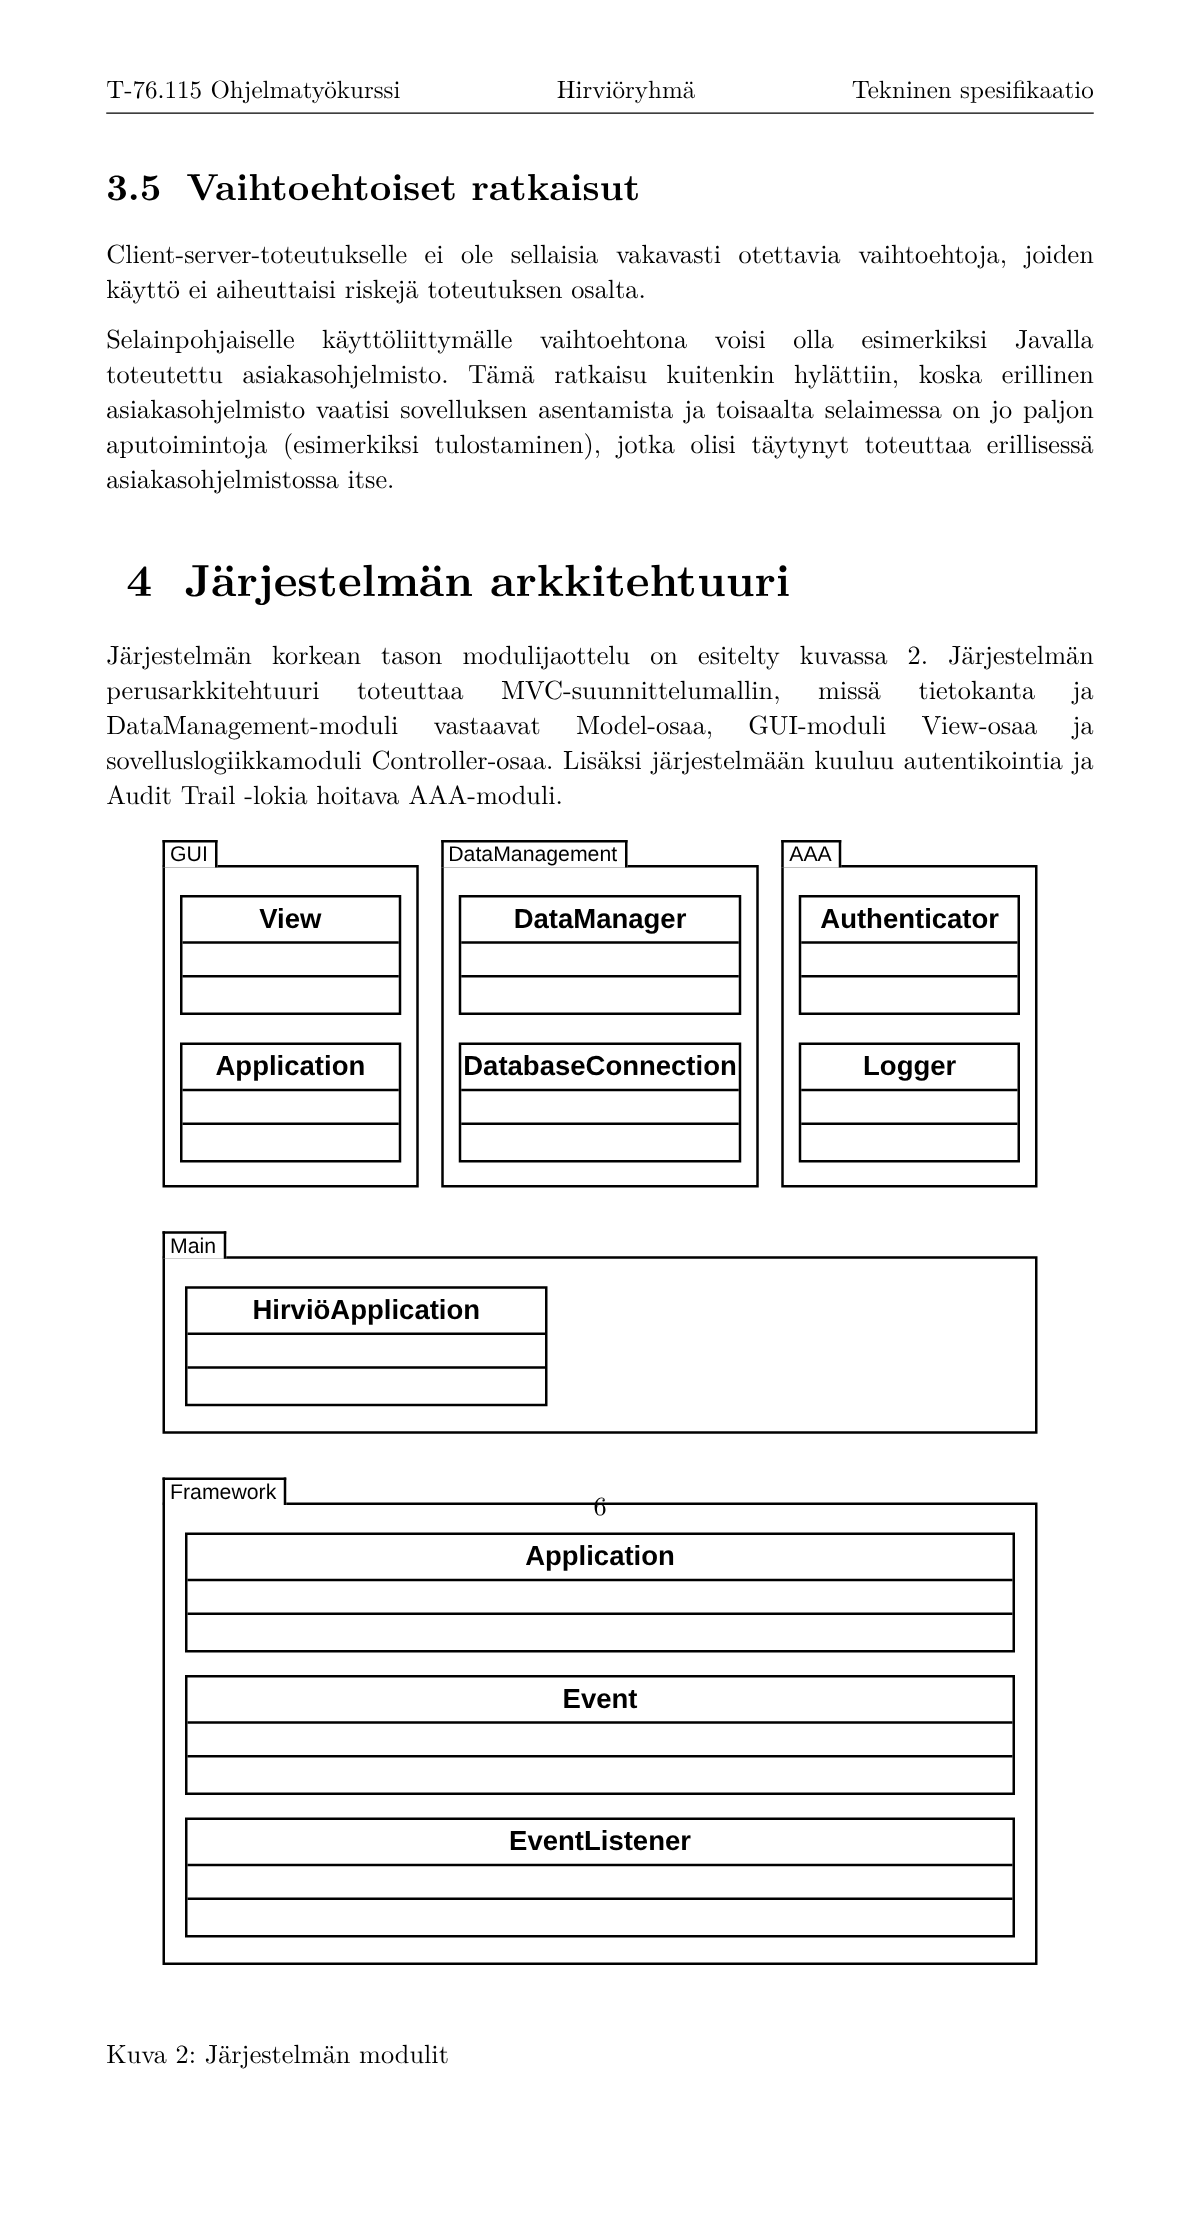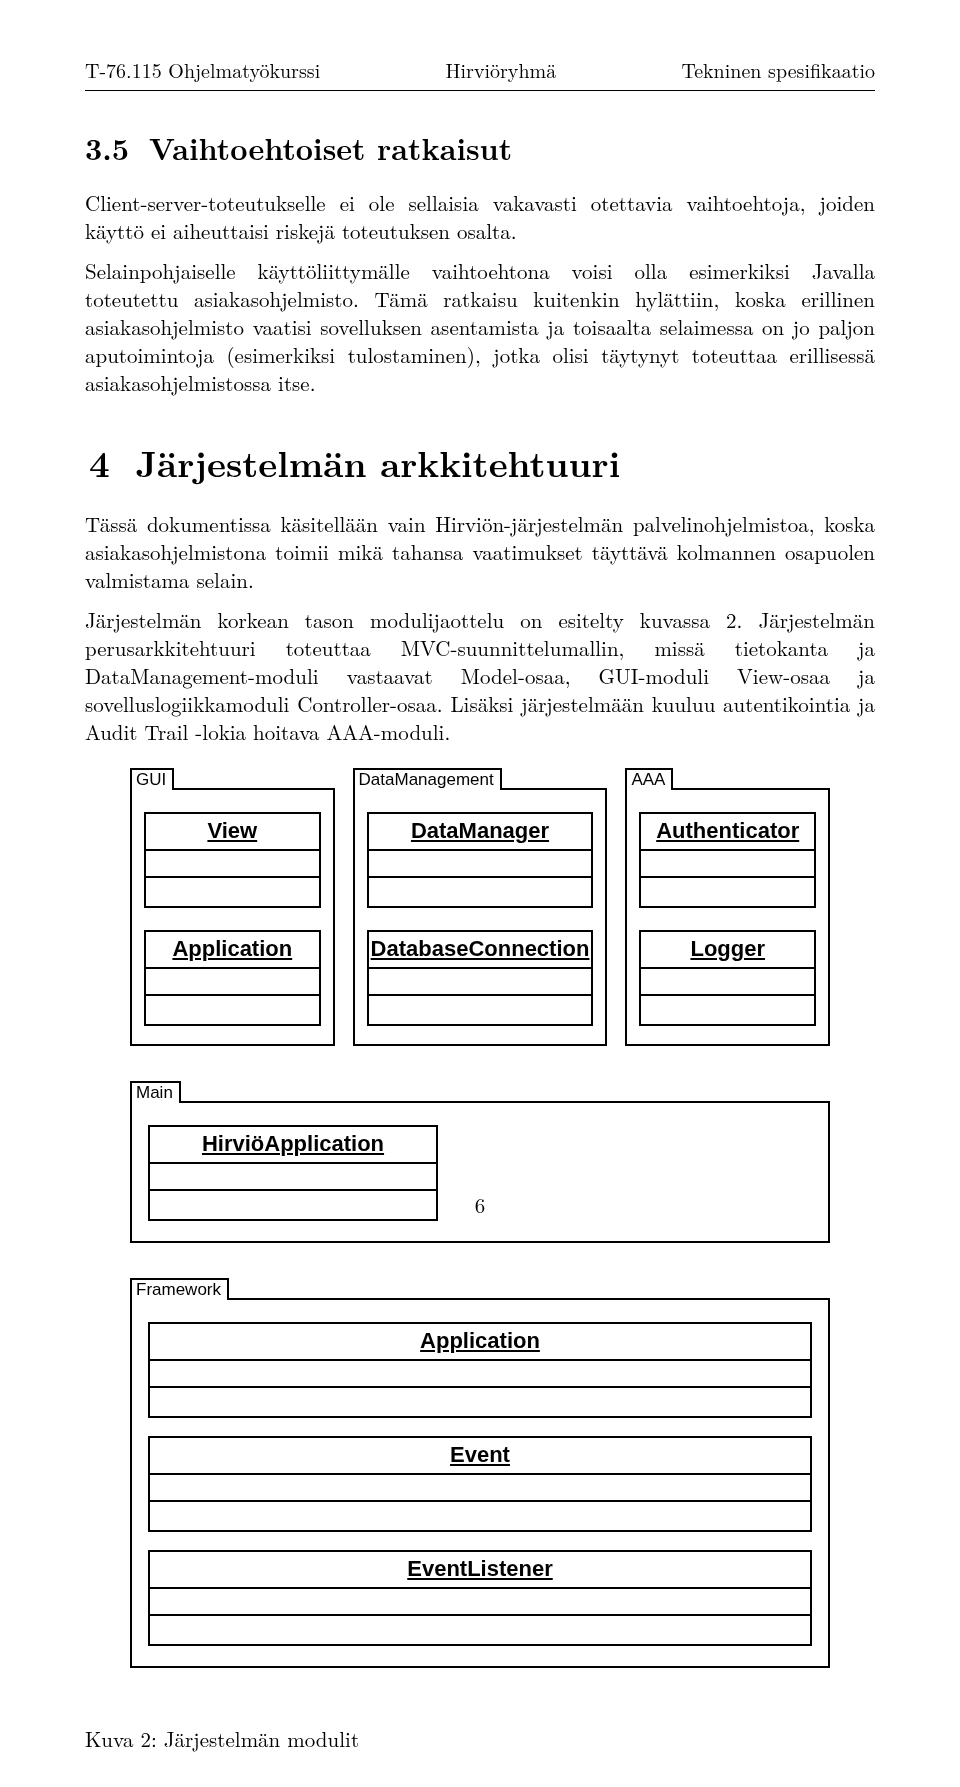--- a/index.html
+++ b/index.html
@@ -33,21 +33,21 @@
   }
   h2.section {
     font-weight: bold;
     font-size: 30px;
     margin: 35px 0 20px 0;
   }
   h2.section .num { margin-right: 20px; }
   h1.chapter {
     font-weight: bold;
     font-size: 36px;
-    margin: 40px 0 22px 4px;
+    margin: 40px 0 22px 16px;
   }
   h1.chapter .num { margin-right: 26px; }
   p.body {
     font-size: 21px;
     line-height: 1.33;
     margin: 0 0 12px 0;
     text-align: justify;
   }
   
   .diagram {
@@ -58,21 +58,20 @@
     display: flex;
     justify-content: space-between;
     gap: 18px;
   }
   .package {
     border: 2px solid #000;
     box-sizing: border-box;
     position: relative;
     margin-top: 22px;
     background: #fff;
-    text-decoration: underline;
   }
   .package .tab {
     position: absolute;
     top: -22px;
     left: -2px;
     border: 2px solid #000;
     border-bottom: none;
     background: #fff;
     padding: 1px 6px 2px 4px;
     font-family: Arial, Helvetica, sans-serif;
@@ -164,21 +163,20 @@
 
   <h2 class="section">
     <span class="num">3.5</span><span>Vaihtoehtoiset ratkaisut</span>
   </h2>
   <p class="body">Client-server-toteutukselle ei ole sellaisia vakavasti otettavia vaihtoehtoja, joiden käyttö ei aiheuttaisi riskejä toteutuksen osalta.</p>
   <p class="body">Selainpohjaiselle käyttöliittymälle vaihtoehtona voisi olla esimerkiksi Javalla toteutettu asiakasohjelmisto. Tämä ratkaisu kuitenkin hylättiin, koska erillinen asiakasohjelmisto vaatisi sovelluksen asentamista ja toisaalta selaimessa on jo paljon aputoimintoja (esimerkiksi tulostaminen), jotka olisi täytynyt toteuttaa erillisessä asiakasohjelmistossa itse.</p>
 
   <h1 class="chapter">
     <span class="num">4</span><span>Järjestelmän arkkitehtuuri</span>
   </h1>
-  <p class="body">Tässä dokumentissa käsitellään vain Hirviön-järjestelmän palvelinohjelmistoa, koska asiakasohjelmistona toimii mikä tahansa vaatimukset täyttävä kolmannen osapuolen valmistama selain.</p>
   <p class="body">Järjestelmän korkean tason modulijaottelu on esitelty kuvassa 2. Järjestelmän perusarkkitehtuuri toteuttaa MVC-suunnittelumallin, missä tietokanta ja DataManagement-moduli vastaavat Model-osaa, GUI-moduli View-osaa ja sovelluslogiikkamoduli Controller-osaa. Lisäksi järjestelmään kuuluu autentikointia ja Audit Trail -lokia hoitava AAA-moduli.</p>
 
   <div class="diagram">
 
     <div class="top-row">
 
       <div class="package pkg-gui">
         <div class="tab">GUI</div>
         <div class="stack">
           <div class="class-box">

